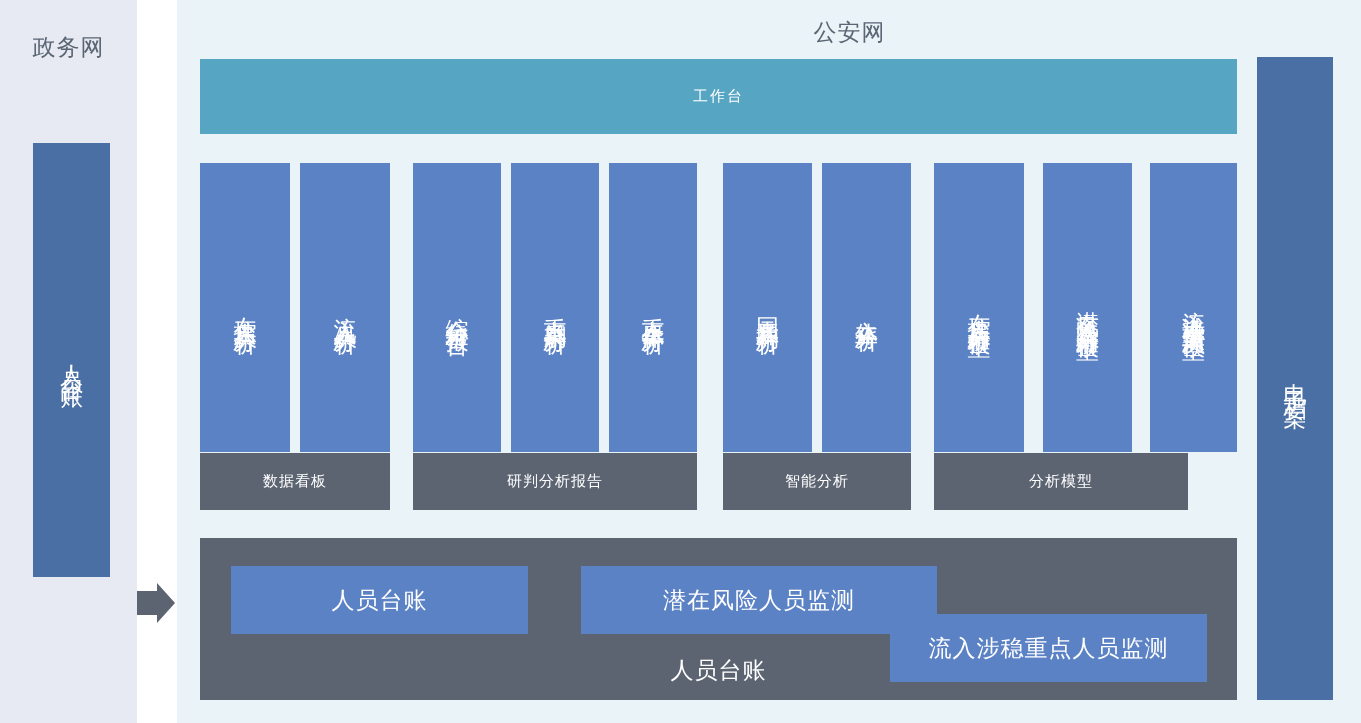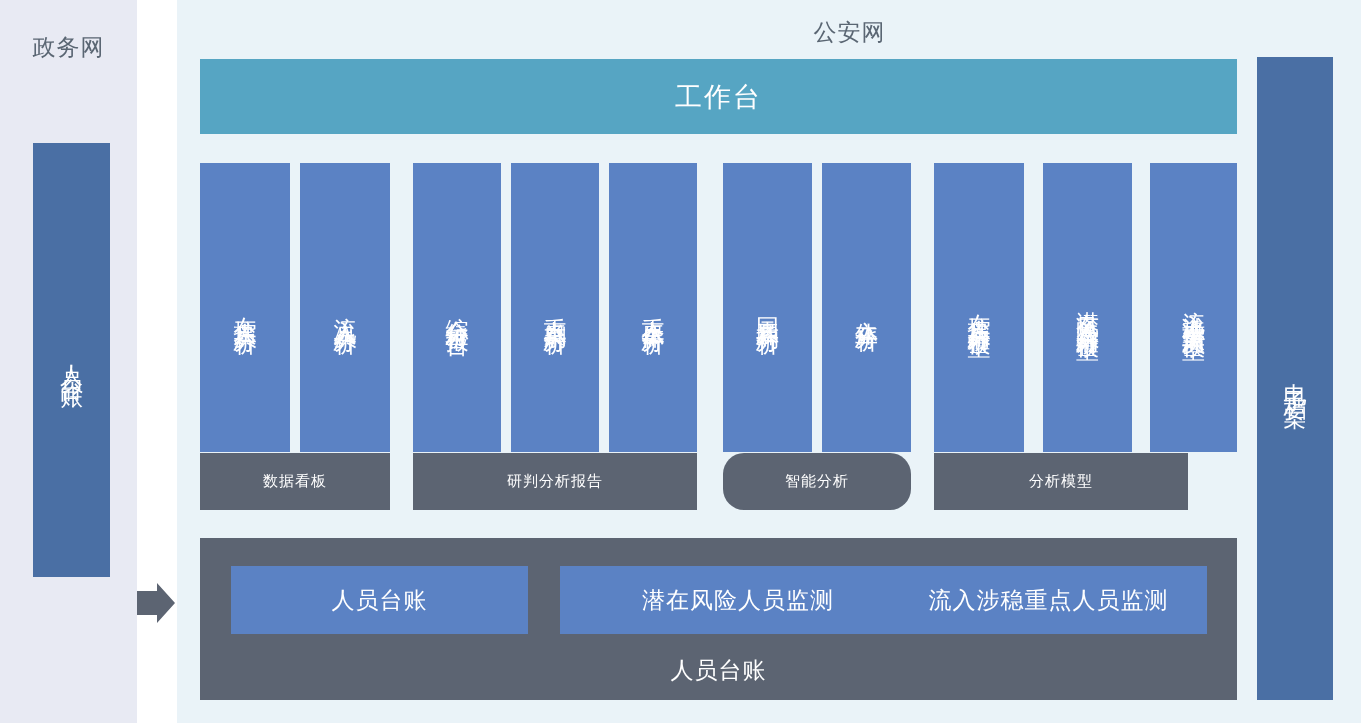--- a/index.html
+++ b/index.html
@@ -38,21 +38,21 @@
     text-align: center;
     letter-spacing: 1px;
   }
   .gov-title { left: 0; top: 32px; width: 137px; }
   .main-title { left: 177px; top: 17px; width: 1345px; }
 
   .workbench {
     left: 200px; top: 59px; width: 1037px; height: 75px;
     background: var(--teal);
     display: flex; align-items: center; justify-content: center;
-    color: var(--white); font-size: 27px; letter-spacing: 2px;
+    color: var(--white); font-size: 15px; letter-spacing: 2px;
   }
 
   .vbar {
     display: flex; align-items: center; justify-content: center;
   }
   .vtext {
     writing-mode: vertical-rl;
     text-orientation: upright;
     color: var(--white);
     font-size: 23px;
@@ -133,45 +133,45 @@
   <div class="abs group-footer" style="left:413px; width:284px;">
     <span>研判分析报告</span>
   </div>
 
   <div class="abs vbar module-bar" style="left:723px; width:89px;">
     <span class="vtext">同素异构分析</span>
   </div>
   <div class="abs vbar module-bar" style="left:822px; width:89px;">
     <span class="vtext">立体分析</span>
   </div>
-  <div class="abs group-footer" style="left:723px; width:188px;border-radius:21px;">
+  <div class="abs group-footer" style="left:723px; width:188px;">
     <span>智能分析</span>
   </div>
 
   <div class="abs vbar module-bar" style="left:934px; width:90px;">
     <span class="vtext">在控人员分析模型</span>
   </div>
   <div class="abs vbar module-bar" style="left:1043px; width:89px;">
     <span class="vtext">潜在风险人员分析模型</span>
   </div>
   <div class="abs vbar module-bar" style="left:1150px; width:87px;">
     <span class="vtext">流入涉稳重点人员模型</span>
   </div>
   <div class="abs group-footer" style="left:934px; width:254px;">
     <span>分析模型</span>
   </div>
 
   <div class="abs bottom-box"></div>
   <div class="abs bottom-button" style="left:231px; width:297px;">
     <span>人员台账</span>
   </div>
-  <div class="abs bottom-button" style="left:560px; width:356px;align-items:center;">
+  <div class="abs bottom-button" style="left:581px; width:356px;align-items:center;">
     <span>潜在风险人员监测</span>
   </div>
-  <div class="abs bottom-button" style="left:890px; width:317px;">
+  <div class="abs bottom-button" style="left:890px; width:317px;margin-top:48px;">
     <span>流入涉稳重点人员监测</span>
   </div>
   <div class="abs bottom-label">
     <span>人员台账</span>
   </div>
 
   <div class="abs vbar edge-bar" style="left:1257px; top:57px; width:76px; height:643px;">
     <span class="vtext">电子档案</span>
   </div>
 

